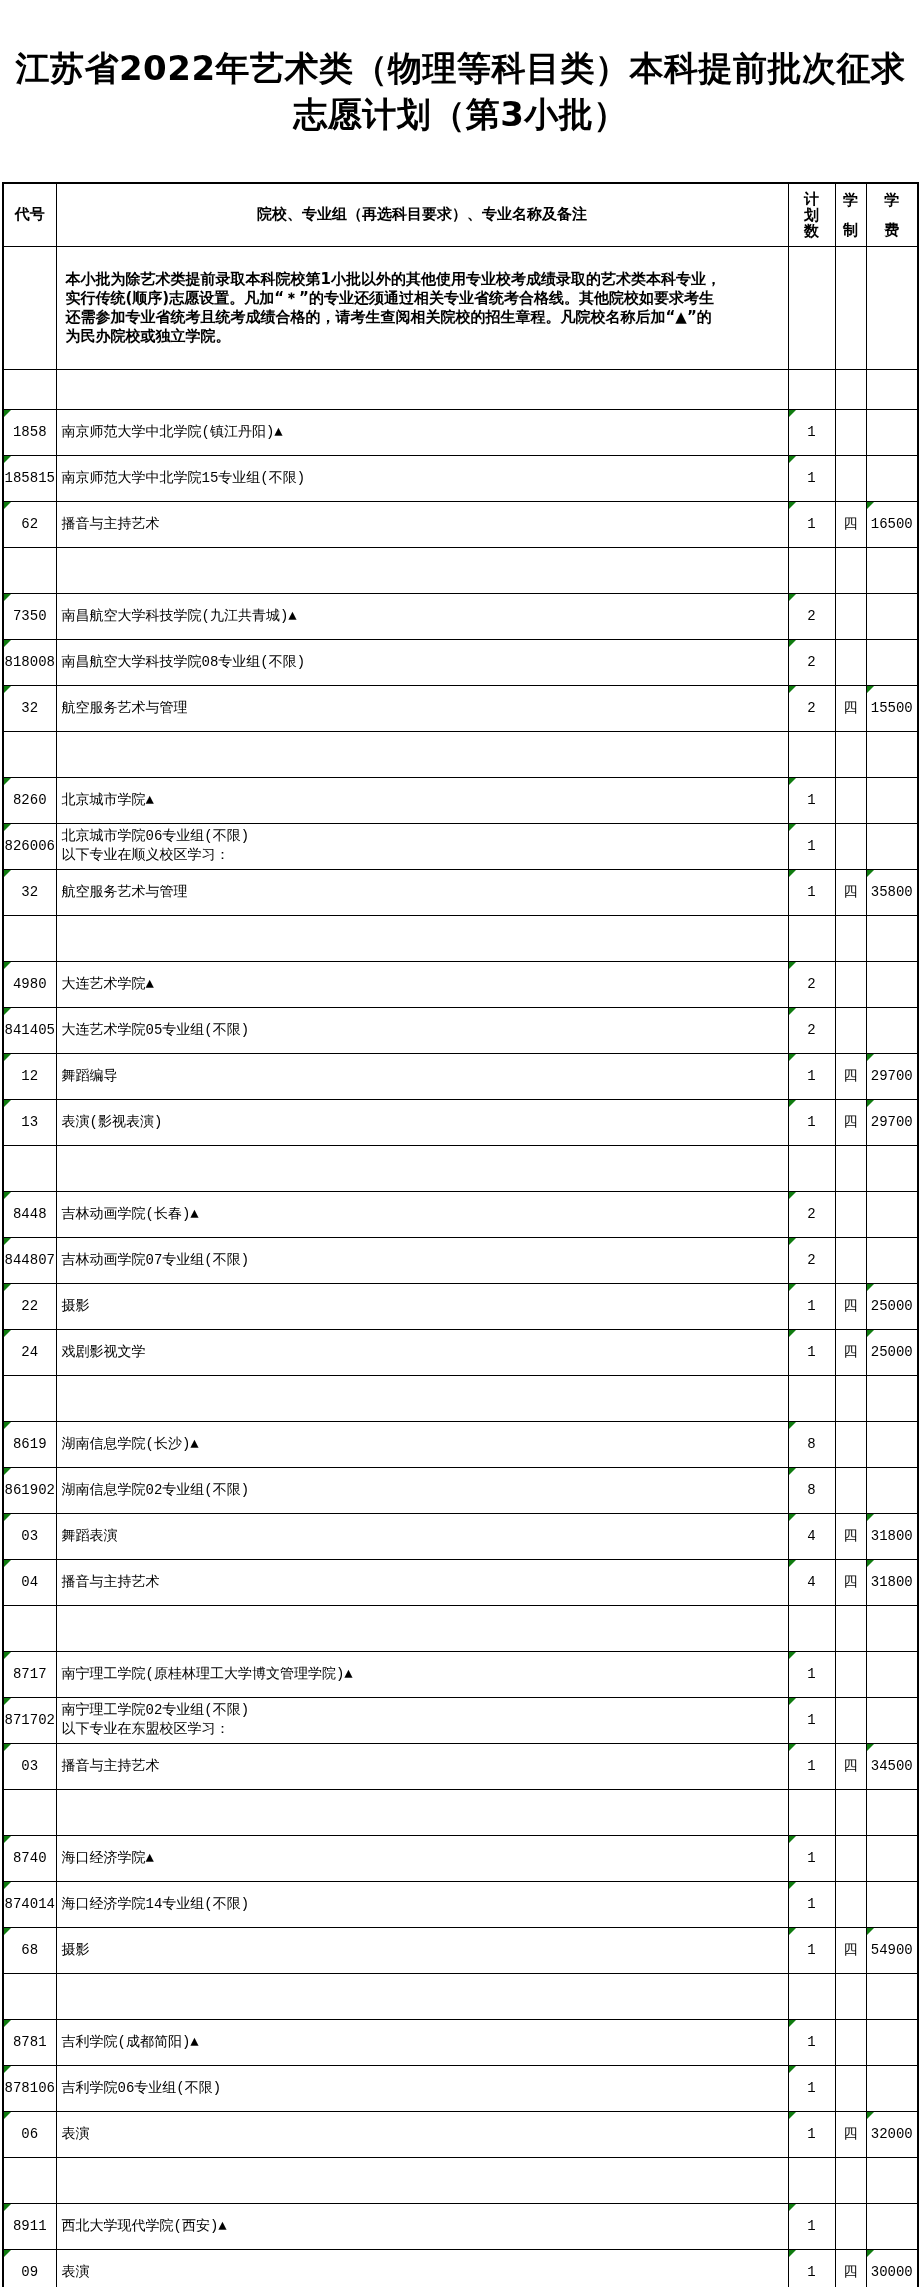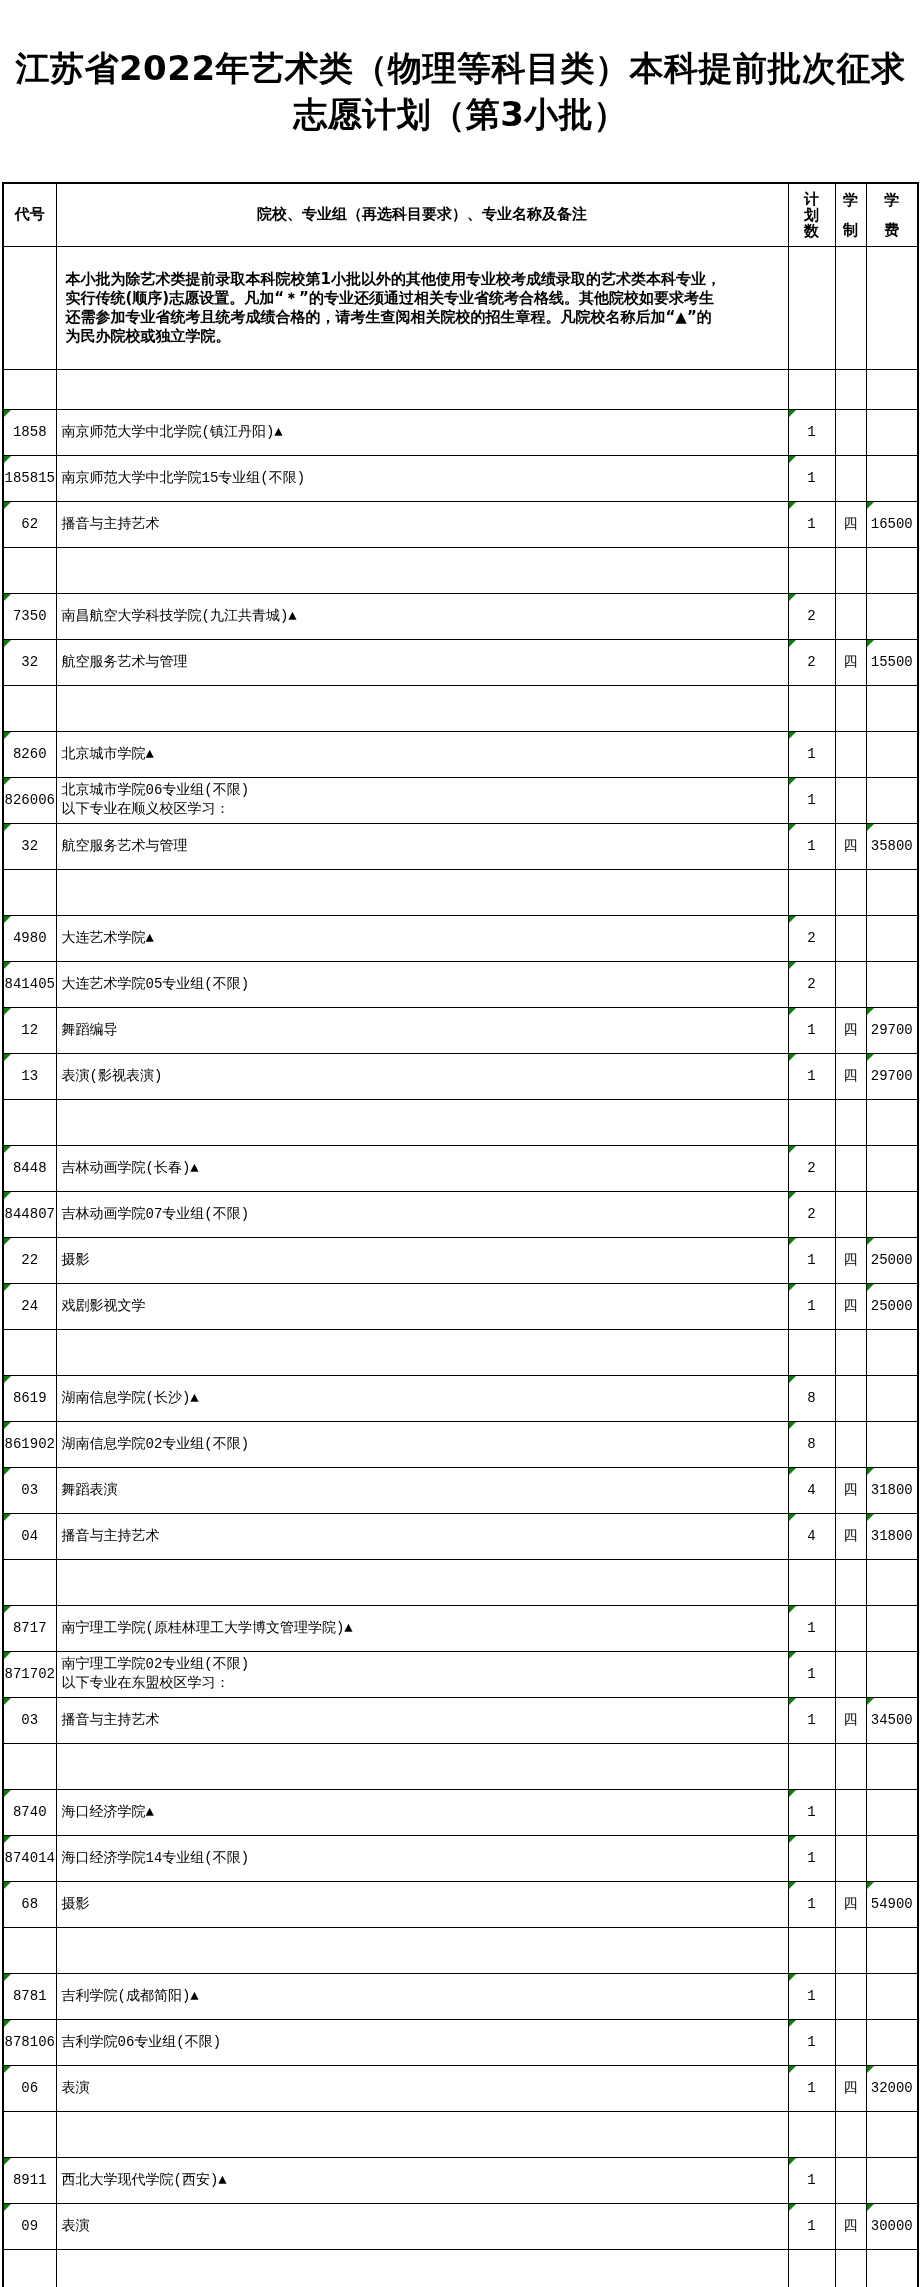--- a/index.html
+++ b/index.html
@@ -161,20 +161,27 @@
     <td class="tuition-cell"></td>
   </tr>
         <tr class="body-row">
     <td class="code-cell gt">7350</td>
     <td class="name-cell">南昌航空大学科技学院(九江共青城)▲</td>
     <td class="plan-cell gt">2</td>
     <td class="duration-cell"></td>
     <td class="tuition-cell"></td>
   </tr>
         <tr class="body-row">
+    <td class="code-cell gt">818008</td>
+    <td class="name-cell">南昌航空大学科技学院08专业组(不限)</td>
+    <td class="plan-cell gt">2</td>
+    <td class="duration-cell"></td>
+    <td class="tuition-cell"></td>
+  </tr>
+        <tr class="body-row">
     <td class="code-cell gt">32</td>
     <td class="name-cell">航空服务艺术与管理</td>
     <td class="plan-cell gt">2</td>
     <td class="duration-cell">四</td>
     <td class="tuition-cell gt">15500</td>
   </tr>
         <tr class="body-row">
     <td class="code-cell"></td>
     <td class="name-cell"></td>
     <td class="plan-cell"></td>

